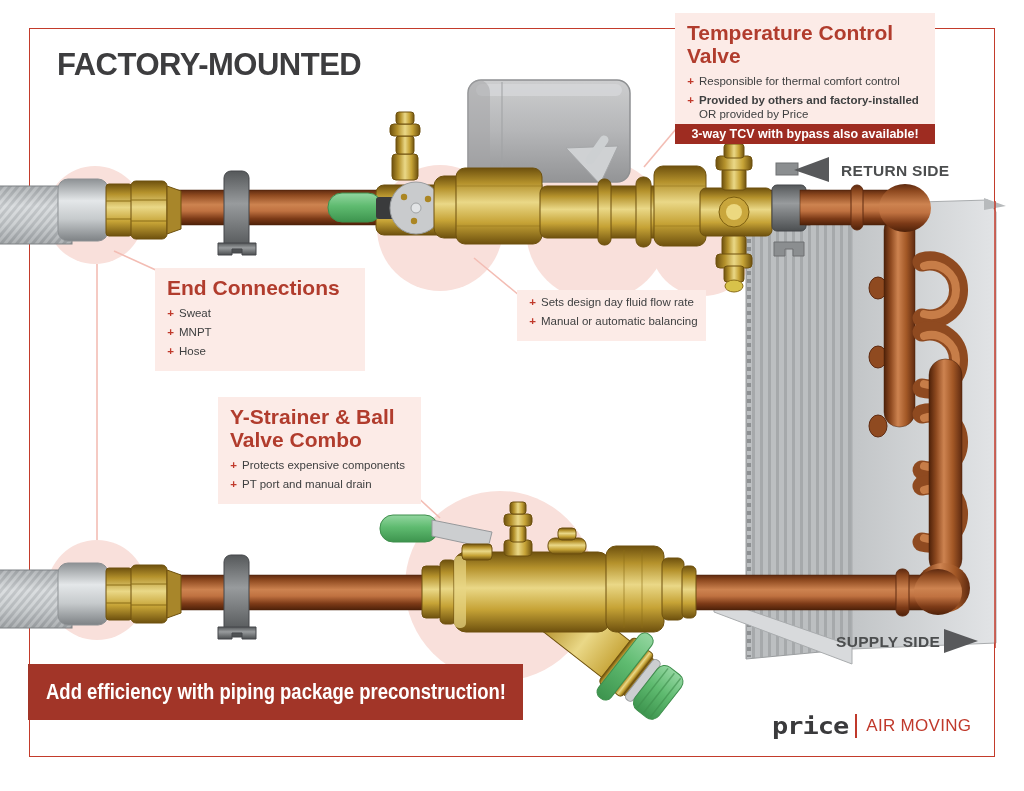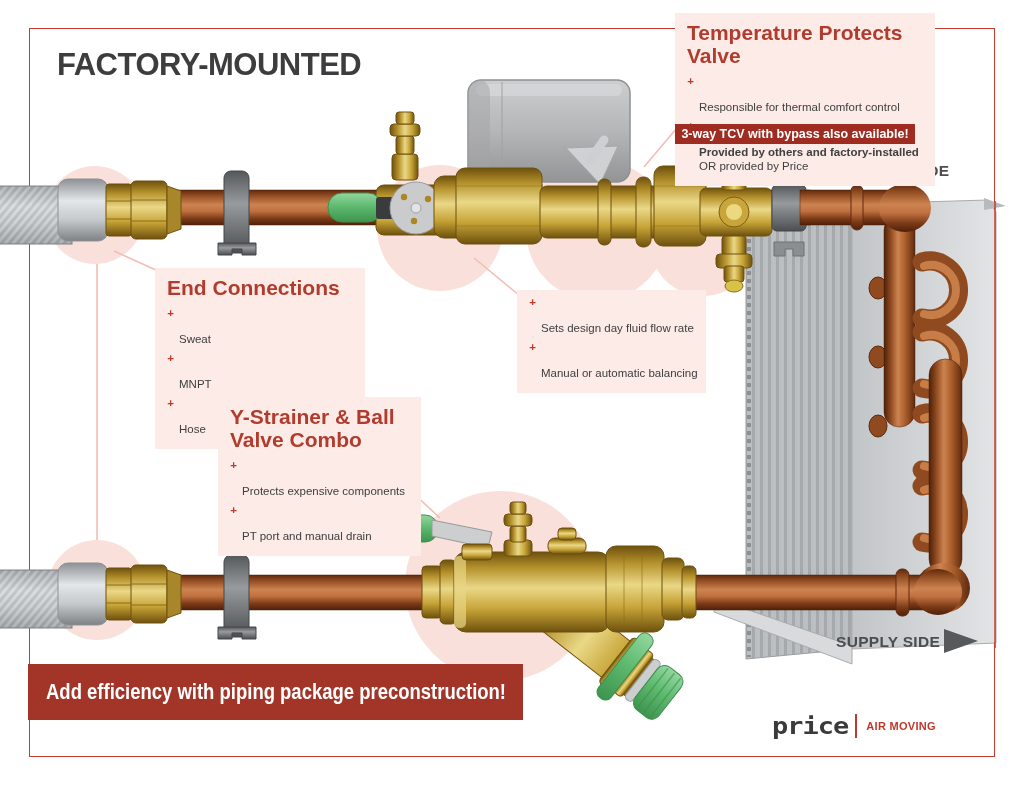--- a/index.html
+++ b/index.html
@@ -19,24 +19,24 @@
   .callout{
     position:absolute;background:#fcebe7;z-index:4;box-sizing:border-box;
   }
   .callout h2{
     margin:0;padding:8px 12px 2px 12px;
     font-size:21px;font-weight:bold;color:#b13c2d;line-height:23px;
   }
   .bullets{list-style:none;margin:4px 0 0 0;padding:0 8px 8px 0;}
   .bullets li{display:flex;font-size:11.5px;color:#3f4041;line-height:14px;margin:5px 0;}
   .bullets .plus{color:#c0392b;font-weight:bold;flex:0 0 17px;text-align:center;margin-left:7px;}
-  .bullets .bt{flex:1;margin-top:26px;}
+  .bullets .bt{flex:1;}
   .tcv{left:675px;top:13px;width:260px;}
   .tcv-banner{
-    position:absolute;left:675px;top:124px;width:240px;height:20px;z-index:4;
+    position:absolute;left:675px;top:124px;width:260px;height:20px;z-index:4;
     background:#9e2c21;color:#ffffff;font-size:12.5px;font-weight:bold;
     text-align:center;line-height:20px;
   }
   .end-connections{left:155px;top:268px;width:210px;}
   .balancing{left:517px;top:290px;width:189px;}
   .ystrainer{left:218px;top:397px;width:203px;}
   .bottom-banner{
     position:absolute;left:28px;top:664px;width:495px;height:56px;z-index:4;
     background:#a23528;color:#ffffff;box-sizing:border-box;
     display:flex;align-items:center;
@@ -48,21 +48,21 @@
   .logo{
     position:absolute;left:772px;top:712px;z-index:4;
     display:flex;align-items:center;
   }
   .logo-word{
     font-family:"DejaVu Sans Mono", monospace;font-weight:bold;
     font-size:27px;color:#3a3a3c;letter-spacing:-1px;line-height:27px;
     transform:scaleY(0.88);
   }
   .logo-divider{width:2px;height:24px;background:#c0392b;margin:0 9px 0 7px;}
-  .logo-tagline{color:#c0392b;font-weight:bold;font-size:11px;letter-spacing:0.3px;}
+  .logo-tagline{color:#c0392b;font-weight:normal;font-size:17px;letter-spacing:0.3px;}
   .svg-label{font-family:"Liberation Sans", sans-serif;font-size:15.5px;font-weight:bold;fill:#4b4d4e;letter-spacing:0.3px;}
 </style>
 </head>
 <body>
 
 <div class="border-frame"></div>
 
 <svg id="art" width="1024" height="791" viewBox="0 0 1024 791">
   <defs>
     <linearGradient id="cu" x1="0" y1="0" x2="0" y2="1">
@@ -319,21 +319,21 @@
     <text class="svg-label" x="836" y="647">SUPPLY SIDE</text>
     <polygon points="944,629 978,641 944,653" fill="#58595b"></polygon>
   </g>
 </svg>
 
 <div class="main-title">
   <div>FACTORY-MOUNTED</div>
 </div>
 
 <div class="callout tcv">
-  <h2>Temperature Protects Valve</h2>
+  <h2>Temperature Control Valve</h2>
   <ul class="bullets">
     <li>
       <span class="plus">+</span>
       <span class="bt"><b></b><span>Responsible for thermal comfort control</span></span>
     </li>
     <li>
       <span class="plus">+</span>
       <span class="bt"><b>Provided by others and factory-installed</b><span> OR provided by Price</span></span>
     </li>
   </ul>

